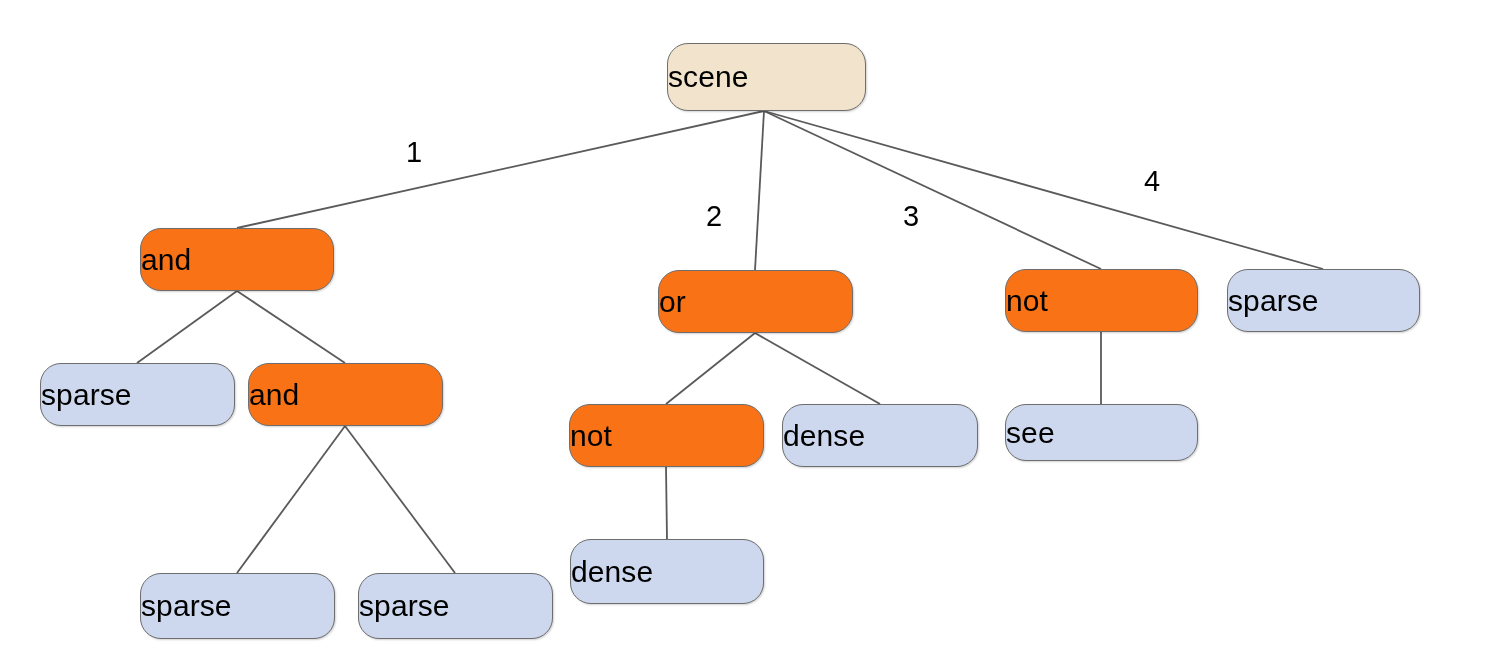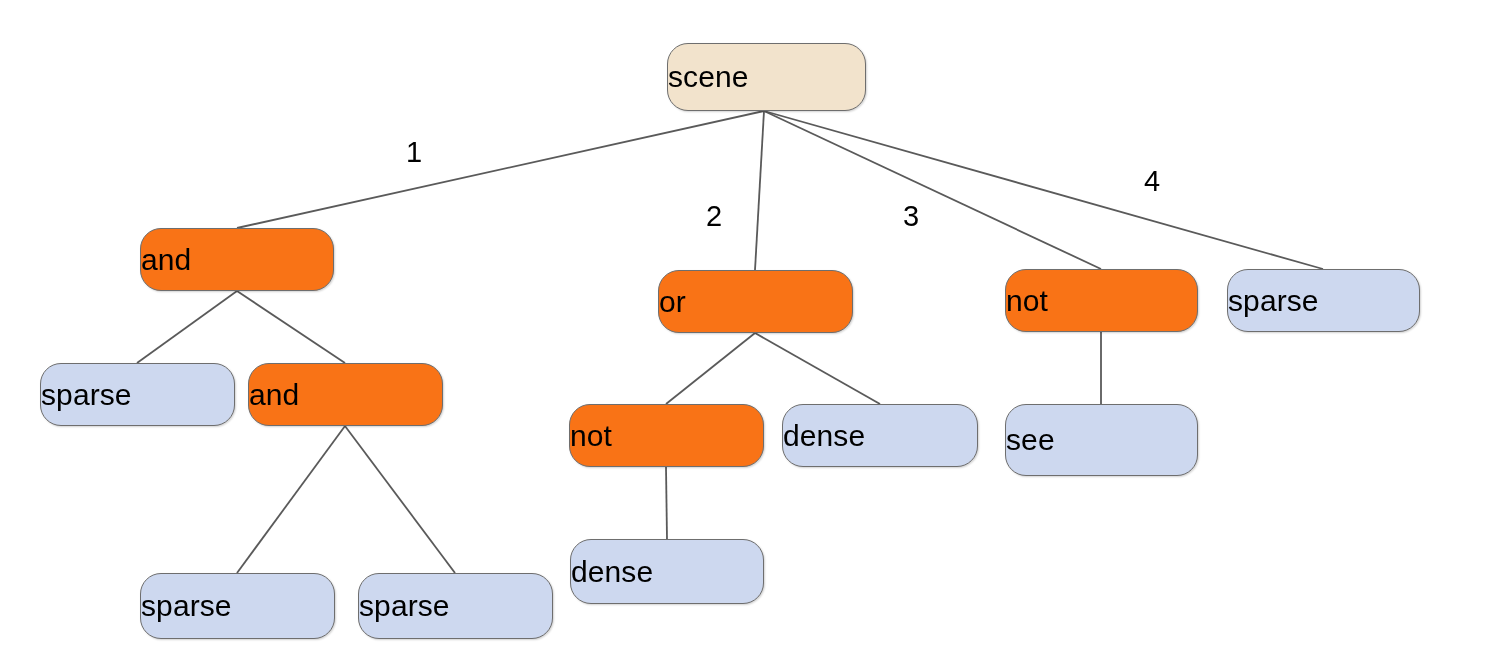--- a/index.html
+++ b/index.html
@@ -100,21 +100,21 @@
       </div>
       <div class="node leaf" style="left: 782px; top: 404px; width: 196px; height: 63px;">
         <span class="node-label">dense</span>
       </div>
       <div class="node leaf" style="left: 570px; top: 539px; width: 194px; height: 65px;">
         <span class="node-label">dense</span>
       </div>
       <div class="node op" style="left: 1005px; top: 269px; width: 193px; height: 63px;">
         <span class="node-label">not</span>
       </div>
-      <div class="node leaf" style="left: 1005px; top: 404px; width: 193px; height: 72px;">
+      <div class="node leaf" style="left: 1005px; top: 404px; width: 193px; height: 57px;">
         <span class="node-label">see</span>
       </div>
       <div class="node leaf" style="left: 1227px; top: 269px; width: 193px; height: 63px;">
         <span class="node-label">sparse</span>
       </div>
     </div>
   <div id="label-layer">
       <div class="edge-label" style="left: 414px; top: 152px;">1</div>
       <div class="edge-label" style="left: 714px; top: 216px;">2</div>
       <div class="edge-label" style="left: 911px; top: 216px;">3</div>

